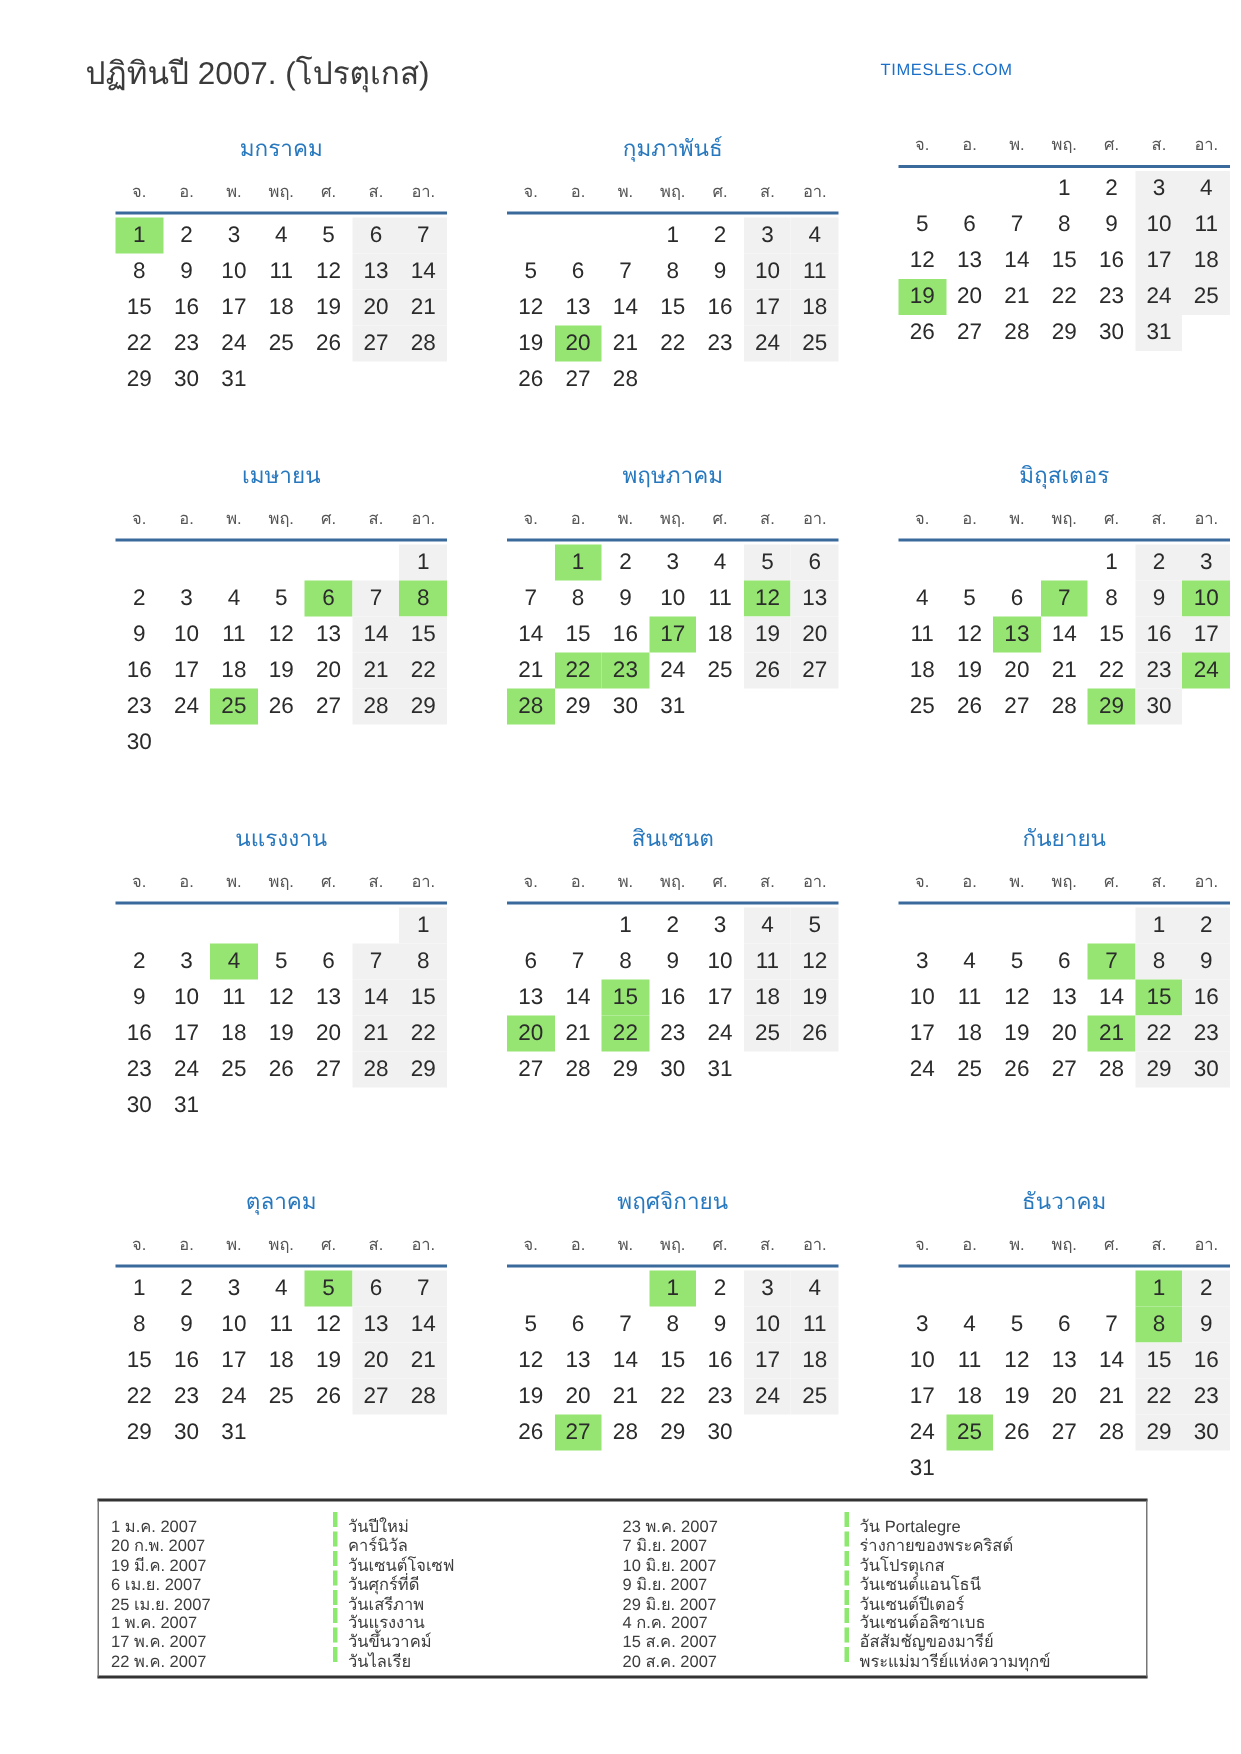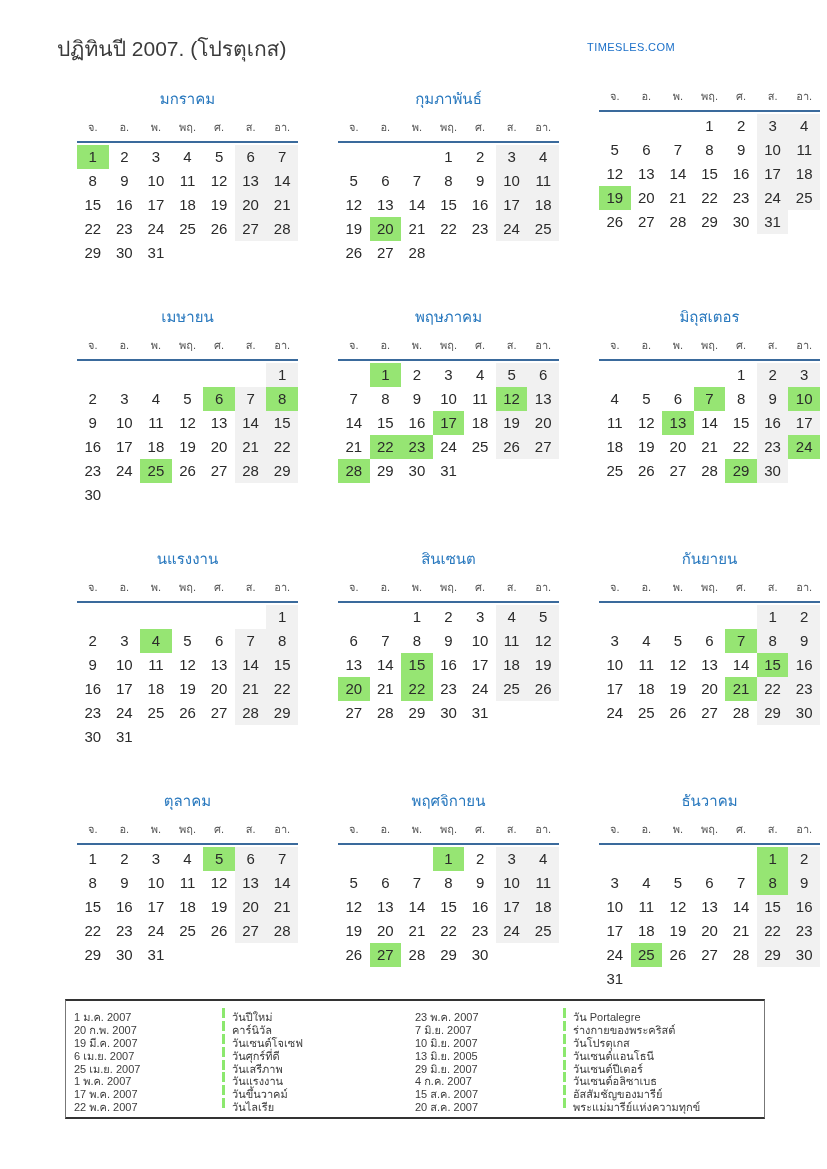--- a/index.html
+++ b/index.html
@@ -717,21 +717,21 @@
           <div class="ldate">7 มิ.ย. 2007</div>
           <div class="lbar"></div>
           <div class="lname">ร่างกายของพระคริสต์</div>
         </div>
         <div class="legend-row">
           <div class="ldate">10 มิ.ย. 2007</div>
           <div class="lbar"></div>
           <div class="lname">วันโปรตุเกส</div>
         </div>
         <div class="legend-row">
-          <div class="ldate">13 มิ.ย. 2005</div>
+          <div class="ldate">9 มิ.ย. 2007</div>
           <div class="lbar"></div>
           <div class="lname">วันเซนต์แอนโธนี</div>
         </div>
         <div class="legend-row">
           <div class="ldate">29 มิ.ย. 2007</div>
           <div class="lbar"></div>
           <div class="lname">วันเซนต์ปีเตอร์</div>
         </div>
         <div class="legend-row">
           <div class="ldate">4 ก.ค. 2007</div>

